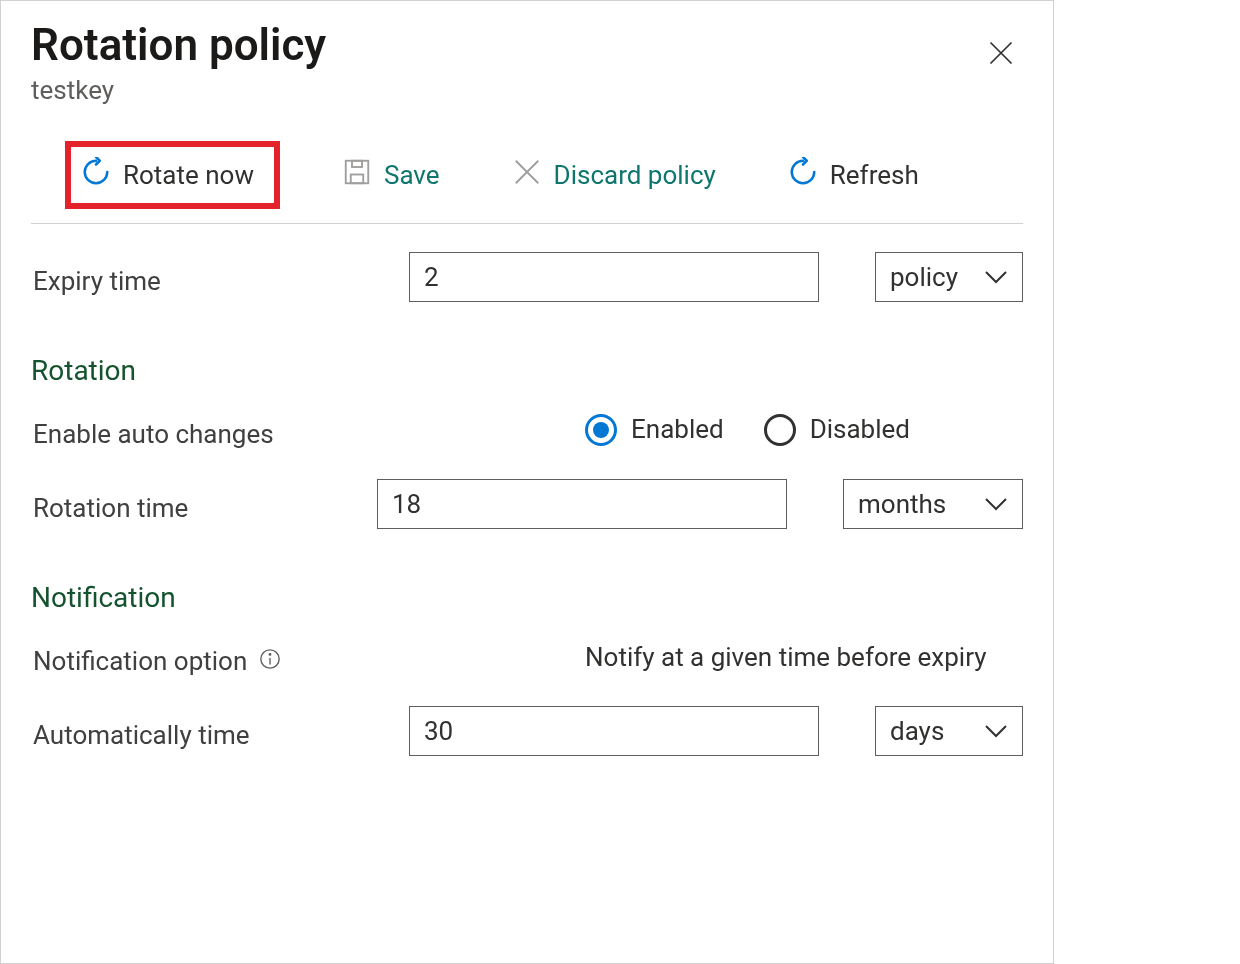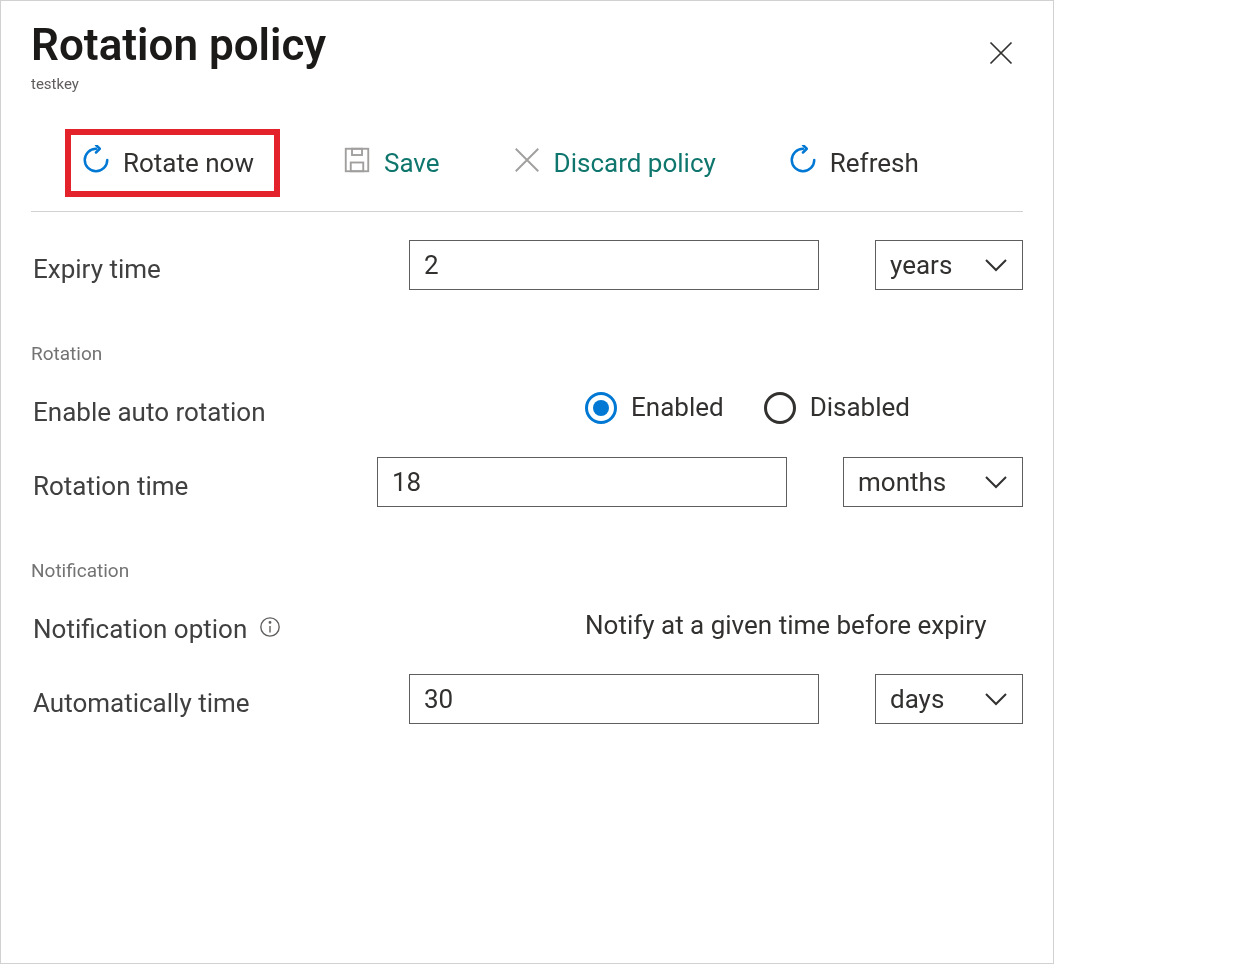--- a/index.html
+++ b/index.html
@@ -24,21 +24,21 @@
   }
   .header-text { display: flex; flex-direction: column; }
   .title {
     font-size: 44px;
     font-weight: 600;
     color: #1b1a19;
     line-height: 1.1;
     margin: 0;
   }
   .subtitle {
-    font-size: 15px;
+    font-size: 26px;
     color: #605e5c;
     margin-top: 6px;
   }
   .close-btn {
     cursor: pointer;
     color: #323130;
     padding: 8px;
     margin-top: 10px;
   }
   .close-btn svg { width: 28px; height: 28px; }
@@ -83,23 +83,23 @@
     color: #404040;
     margin-top: 8px;
   }
   .row .control-col {
     flex: 1;
     display: flex;
     align-items: center;
     gap: 28px;
   }
   .section-heading {
-    font-size: 19px;
+    font-size: 28px;
     font-weight: 400;
-    color: #737373;
+    color: #14532d;
     margin-top: 52px;
     margin-bottom: 24px;
   }
   input[type=text].text-input {
     font-size: 26px;
     font-family: inherit;
     padding: 8px 14px;
     border: 1px solid #605e5c;
     width: 410px;
     height: 50px;
@@ -207,32 +207,32 @@
   </div>
 
   <div class="form-body">
 
     <div class="row">
       <div class="label-col">Expiry time</div>
       <div class="control-col">
         <input type="text" class="text-input" value="2" style="">
         <div class="spacer-right"></div>
         <div class="select-drop small">
-          <span class="sel-text">years</span>
+          <span class="sel-text">policy</span>
           <span class="chev"><svg viewBox="0 0 24 16" fill="none" stroke="#323130" stroke-width="2">
                 <path d="M2 2 L12 12 L22 2"></path>
               </svg></span>
         </div>
       </div>
     </div>
 
     <div class="section-heading">Rotation</div>
 
     <div class="row">
-      <div class="label-col">Enable auto rotation</div>
+      <div class="label-col">Enable auto changes</div>
       <div class="control-col">
         <div class="radio-group">
           <div class="radio-item">
             <div class="radio-circle checked"></div>
             <span>Enabled</span>
           </div>
           <div class="radio-item">
             <div class="radio-circle unchecked"></div>
             <span>Disabled</span>
           </div>

